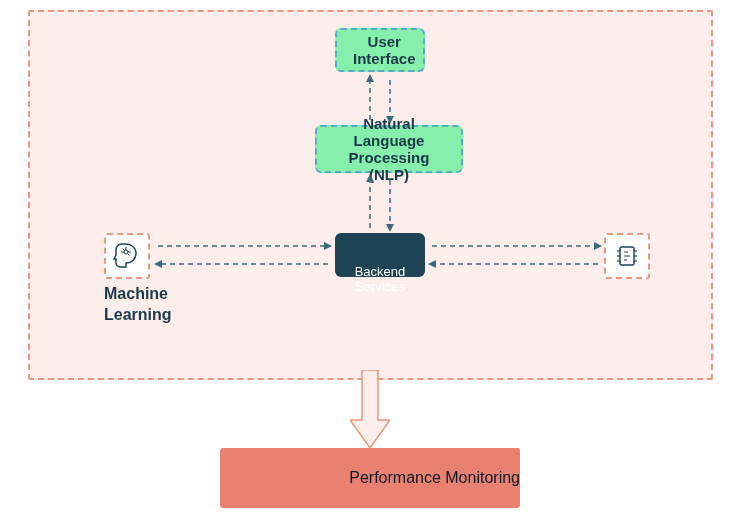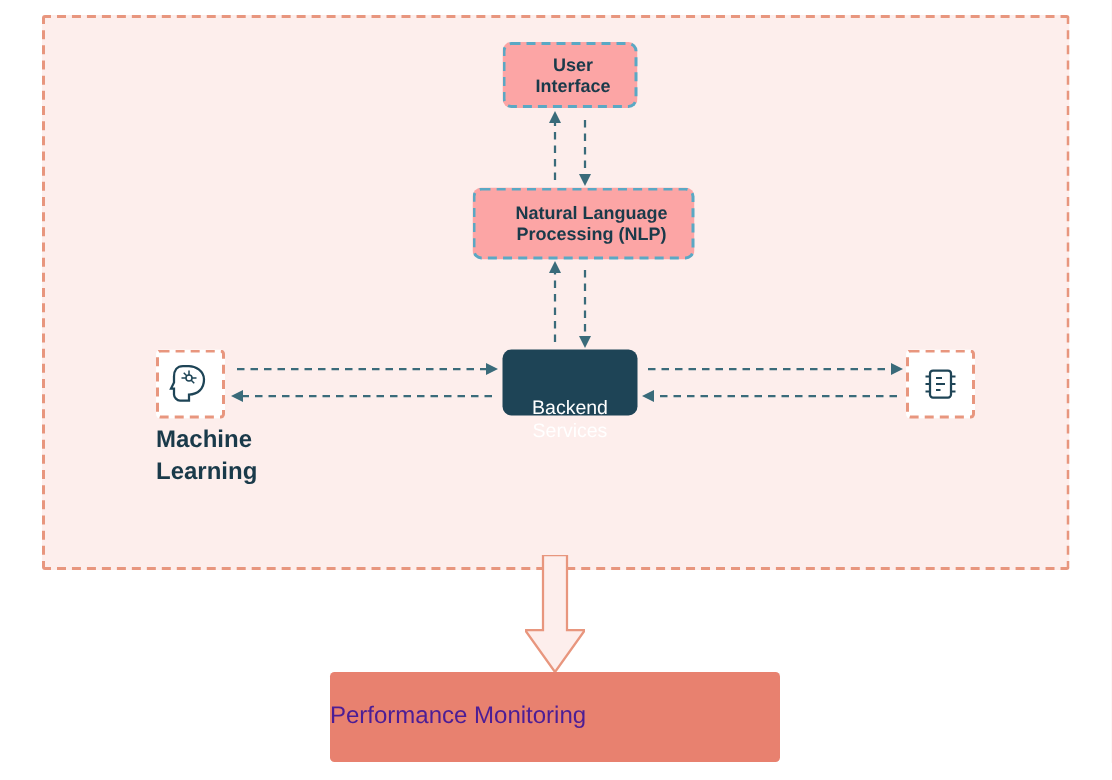--- a/index.html
+++ b/index.html
@@ -11,30 +11,30 @@
   left: 28px;
   width: 685px;
   height: 370px;
   background: #fdeeec;
   border: 2px dashed #e8967e;
   border-radius: 2px;
 }
 .node-dashed-blue {
   position: absolute;
   border: 2px dashed #5aa8c4;
-  background: #fca5a5;
+  background: #86efac;
   border-radius: 6px;
   padding: 8px 16px;
   text-align: center;
   color: #1a3a4a;
-  font-size: 12px;
+  font-size: 15px;
   font-weight: 600;
   display: flex;
   align-items: center;
-  justify-content: flex-end;
+  justify-content: flex-start;
 }
 .node-solid-dark {
   position: absolute;
   background: #1e4456;
   border-radius: 6px;
   color: #fff;
   font-size: 13px;
   font-weight: 500;
   text-align: center;
   display: flex;
@@ -68,26 +68,26 @@
   height: 80px;
 }
 .perf-box {
   position: absolute;
   left: 220px;
   top: 448px;
   width: 300px;
   height: 60px;
   background: #e8816f;
   border-radius: 3px;
-  color: #4c1d95;
+  color: #0f172a;
   font-size: 16px;
   font-weight: 500;
   display: flex;
   align-items: center;
-  justify-content: flex-start;
+  justify-content: flex-end;
 }
 svg.arrows { position: absolute; top: 0; left: 0; pointer-events: none; }
 .dash-line { stroke: #3a6b7a; stroke-width: 1.5; stroke-dasharray: 5,4; fill: none; }
 .arrow-head { fill: #3a6b7a; }
 </style>
 </head>
 <body>
 
 <div class="diagram">
   <div class="main-container"></div>

